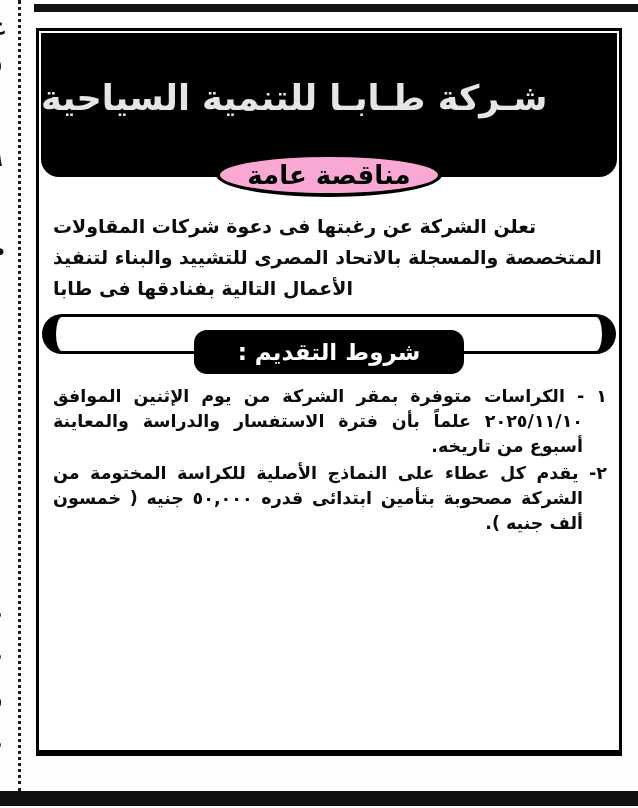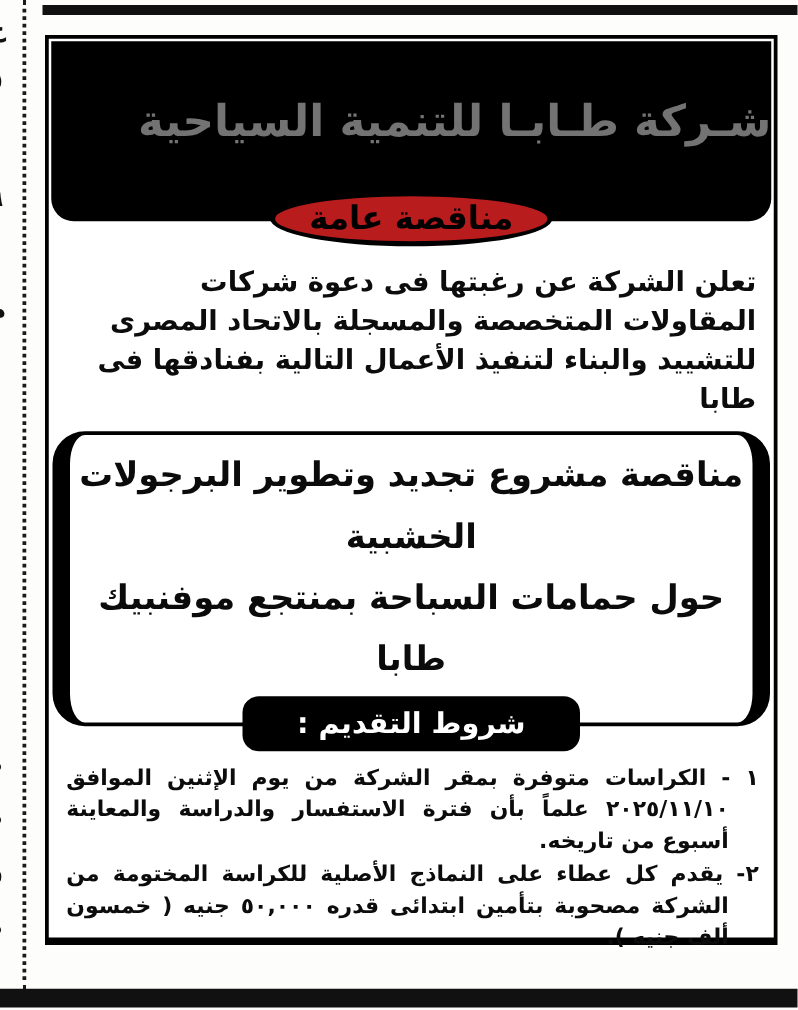--- a/index.html
+++ b/index.html
@@ -19,42 +19,42 @@
 
   
   .ad{
     position:absolute;left:36px;top:28px;width:586px;height:728px;
     border:3px solid #000;border-bottom-width:6px;background:#fff;
     direction:rtl;box-sizing:border-box;
   }
 
   
   .masthead{
-    margin:2px 2px 0 2px;background:#000;color:#737373;text-align:right;
+    margin:2px 2px 0 2px;background:#000;color:#e5e5e5;text-align:left;
     border-radius:0 0 18px 18px;height:144px;box-sizing:border-box;
     display:flex;flex-direction:column;justify-content:center;gap:6px;
     padding-bottom:14px;
   }
   .company{
     font-size:35px;font-weight:bold;white-space:nowrap;letter-spacing:-1px;
   }
   .address{font-size:21px;font-weight:bold;}
 
   
   .oval-badge{
     position:relative;z-index:3;width:226px;height:44px;margin:-24px auto 0 auto;
-    background:#b91c1c;border:4px solid #000;border-radius:50%;
+    background:#f9a8d4;border:4px solid #000;border-radius:50%;
     display:flex;align-items:center;justify-content:center;
     font-size:26px;font-weight:bold;color:#000;box-sizing:border-box;
   }
 
   
   .intro{
-    margin:14px 14px 0 14px;text-align:right;font-weight:bold;
-    font-size:22px;line-height:31px;color:#0c0c0c;
+    margin:14px 14px 0 14px;text-align:left;font-weight:bold;
+    font-size:19px;line-height:31px;color:#0c0c0c;
   }
 
   
   .project-box{
     margin:10px 3px 0 3px;
     border:3px solid #000;border-right-width:14px;border-left-width:14px;
     border-radius:26px;
     text-align:center;padding:8px 6px 26px 6px;box-sizing:border-box;
   }
   .project-title{font-size:27px;font-weight:bold;line-height:49px;color:#0b0b0b;letter-spacing:-0.5px;}
@@ -99,24 +99,20 @@
 
   <div class="masthead">
     <div class="company">شـركة طـابـا للتنمية السياحية</div>
   </div>
 
   <div class="oval-badge">مناقصة عامة</div>
 
   <p class="intro">تعلن الشركة عن رغبتها فى دعوة شركات المقاولات المتخصصة والمسجلة بالاتحاد المصرى للتشييد والبناء لتنفيذ الأعمال التالية بفنادقها فى طابا</p>
 
   <div class="project-box">
-    <div class="project-title">
-      <span>مناقصة مشروع تجديد وتطوير البرجولات الخشبية</span><br>
-      <span>حول حمامات السباحة بمنتجع موفنبيك طابا</span>
-    </div>
   </div>
 
   <div class="cond-badge">شروط التقديم :</div>
 
   <div class="conditions">
     <p class="cond-item">١ - الكراسات متوفرة بمقر الشركة من يوم الإثنين الموافق ٢٠٢٥/١١/١٠ علماً بأن فترة الاستفسار والدراسة والمعاينة أسبوع من تاريخه.</p>
     <p class="cond-item">٢- يقدم كل عطاء على النماذج الأصلية للكراسة المختومة من الشركة مصحوبة بتأمين ابتدائى قدره ٥٠,٠٠٠ جنيه ( خمسون ألف جنيه ).</p>
 
   </div>
 

